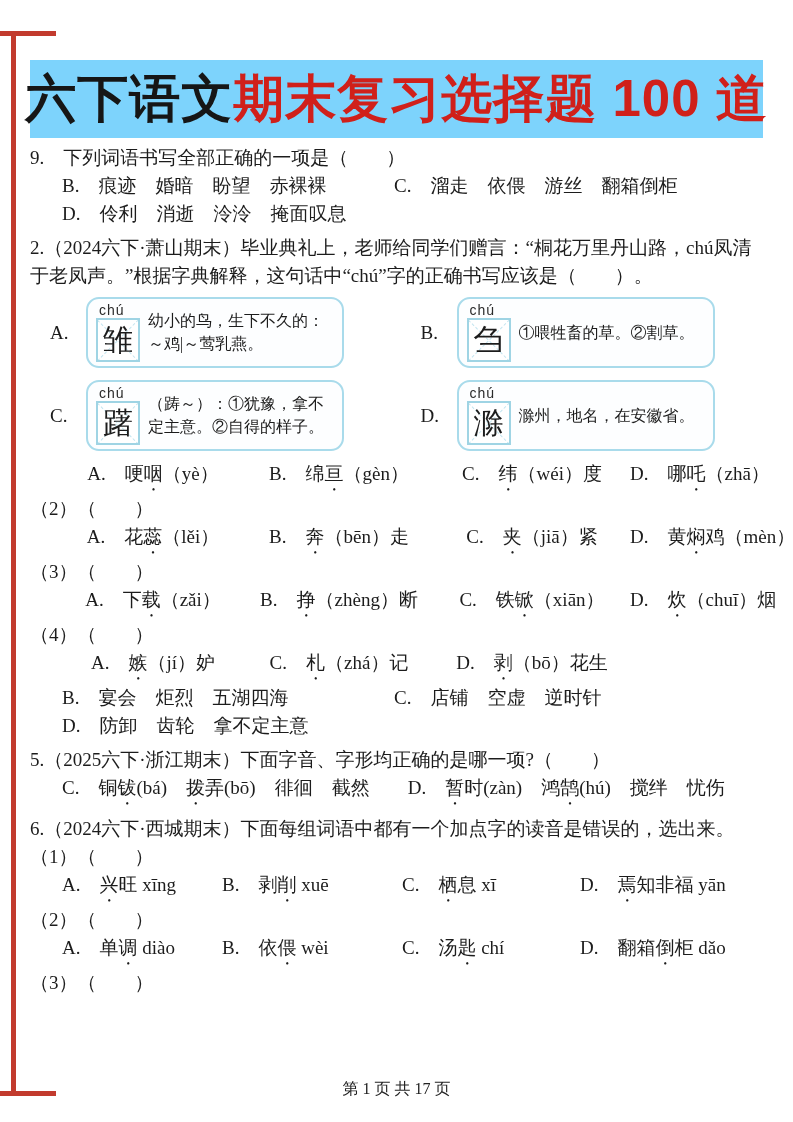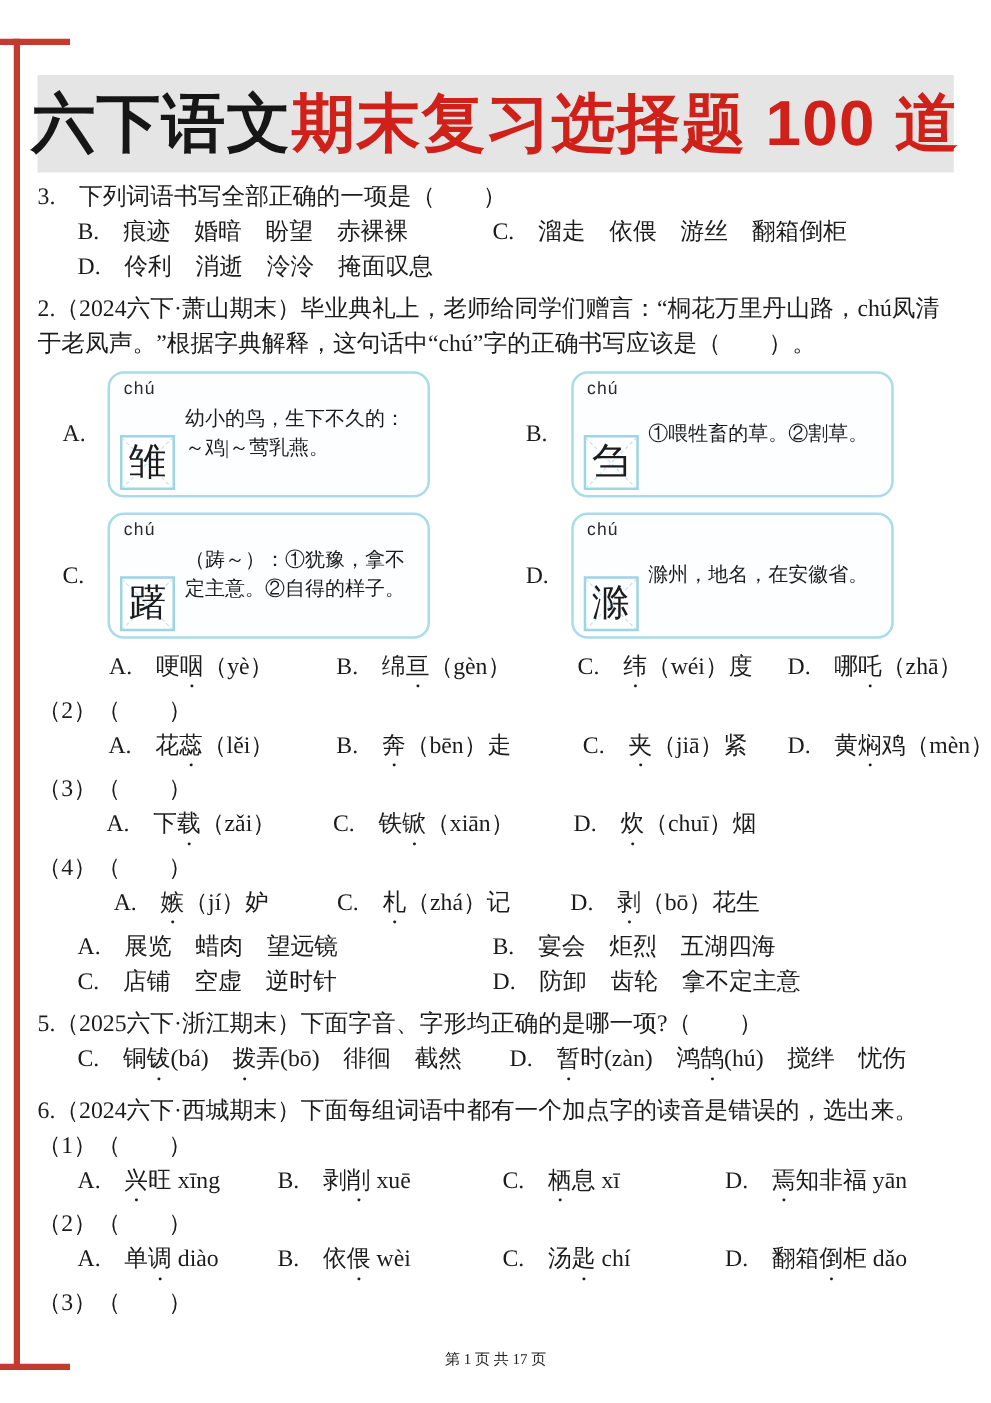--- a/index.html
+++ b/index.html
@@ -13,21 +13,21 @@
   }
   
   .frame-left  { position:absolute; left:11px; top:31px; width:5px;  height:1065px; background:#c23b2e; }
   .frame-top   { position:absolute; left:0;   top:31px; width:56px; height:5px;  background:#c23b2e; }
   .frame-bottom{ position:absolute; left:0;   top:1091px; width:56px; height:5px; background:#c23b2e; }
 
   .content { position:absolute; left:30px; top:60px; width:735px; }
 
   .title-band {
     width:733px; height:78px;
-    background:#e5e5e5;
+    background:#7dd3fc;
     display:flex; align-items:center; justify-content:center;
     font-family:"Liberation Sans","DejaVu Sans",sans-serif;
     font-weight:bold; font-size:51px; letter-spacing:1px;
     white-space:nowrap;
   }
   .t-black { color:#161616; }
   .t-red   { color:#d0201a; }
 
   .stem, .opt, .subline, .qline { font-size:19px; line-height:28px; }
   .stem { margin-top:6px; }
@@ -54,21 +54,21 @@
   }
   .dict-item { display:flex; align-items:center; gap:12px; }
   .dict-label { font-size:19px; width:24px; flex:none; }
   .dict-box {
     flex:none; width:258px; min-height:66px;
     border:2px solid #a9dbeb; border-radius:13px;
     background:#fdfeff;
     padding:3px 8px 4px 8px;
     display:flex; align-items:center; gap:8px;
   }
-  .dict-left { display:flex; flex-direction:column; align-items:flex-start; flex:none;gap:30px; }
+  .dict-left { display:flex; flex-direction:column; align-items:flex-start; flex:none; }
   .pinyin {
     font-family:"Liberation Sans","DejaVu Sans",sans-serif;
     font-size:14px; line-height:16px; color:#2a2a2a; margin-left:3px; letter-spacing:1px;
   }
   .char-square {
     width:44px; height:44px;
     border:2px solid #9fd4e4;
     display:flex; align-items:center; justify-content:center;
     font-size:30px; line-height:1;
     position:relative; overflow:hidden; background:#ffffff;
@@ -77,39 +77,39 @@
     position:absolute; left:-22%; top:50%; width:144%; height:0;
     border-top:1px dashed #c3e5f0;
   }
   .char-square .diag1 { transform:rotate(45deg); }
   .char-square .diag2 { transform:rotate(-45deg); }
   .char-square .glyph { position:relative; }
   .dict-def { font-size:16px; line-height:23px; }
 
   .footer {
     position:absolute; left:0; right:0; top:1079px;
-    text-align:center; font-size:12px; color:#222222;
+    text-align:center; font-size:16px; color:#222222;
     font-family:"Liberation Serif","DejaVu Serif",serif;
   }
 </style>
 </head>
 <body>
 
 <div class="frame-top"></div>
 <div class="frame-left"></div>
 <div class="frame-bottom"></div>
 
 <div class="content">
 
   <div class="title-band">
     <span class="t-black">六下语文</span>
       <span class="t-red">期末复习选择题 100 道</span>
   </div>
 
-  <div class="stem">3.　下列词语书写全部正确的一项是（　　）</div>
+  <div class="stem">9.　下列词语书写全部正确的一项是（　　）</div>
   <div class="opt-grid cols2">
     <div class="opt">B.　痕迹　婚暗　盼望　赤裸裸</div>
     <div class="opt">C.　溜走　依偎　游丝　翻箱倒柜</div>
     <div class="opt">D.　伶利　消逝　泠泠　掩面叹息</div>
   </div>
 
   <div class="stem">2.（2024六下·萧山期末）毕业典礼上，老师给同学们赠言：“桐花万里丹山路，chú凤清于老凤声。”根据字典解释，这句话中“chú”字的正确书写应该是（　　）。</div>
   <div class="dict-grid">
 
     <div class="dict-item">
@@ -183,32 +183,32 @@
   <div class="subline">（2）（　　）</div>
   <div class="opt-grid row4a">
     <div class="opt">A.　花<span class="dot">蕊</span>（lěi）</div>
     <div class="opt">B.　<span class="dot">奔</span>（bēn）走</div>
     <div class="opt">C.　<span class="dot">夹</span>（jiā）紧</div>
     <div class="opt">D.　黄<span class="dot">焖</span>鸡（mèn）</div>
   </div>
   <div class="subline">（3）（　　）</div>
   <div class="opt-grid row4a">
     <div class="opt">A.　下<span class="dot">载</span>（zǎi）</div>
+    <div class="opt">B.　<span class="dot">挣</span>（zhèng）断</div>
     <div class="opt">C.　铁<span class="dot">锨</span>（xiān）</div>
     <div class="opt">D.　<span class="dot">炊</span>（chuī）烟</div>
   </div>
   <div class="subline">（4）（　　）</div>
   <div class="opt-grid row4a">
     <div class="opt">A.　<span class="dot">嫉</span>（jí）妒</div>
     <div class="opt">C.　<span class="dot">札</span>（zhá）记</div>
     <div class="opt">D.　<span class="dot">剥</span>（bō）花生</div>
   </div>
 
   <div class="opt-grid cols2">
-    <div class="opt">A.　展览　蜡肉　望远镜</div>
     <div class="opt">B.　宴会　炬烈　五湖四海</div>
     <div class="opt">C.　店铺　空虚　逆时针</div>
     <div class="opt">D.　防卸　齿轮　拿不定主意</div>
   </div>
 
   <div class="stem">5.（2025六下·浙江期末）下面字音、字形均正确的是哪一项?（　　）</div>
   <div class="qline">C.　铜<span class="dot">钹</span>(bá)　<span class="dot">拨</span>弄(bō)　徘徊　截然　　D.　<span class="dot">暂</span>时(zàn)　鸿<span class="dot">鹄</span>(hú)　搅绊　忧伤</div>
 
   <div class="stem">6.（2024六下·西城期末）下面每组词语中都有一个加点字的读音是错误的，选出来。</div>
   <div class="subline">（1）（　　）</div>

